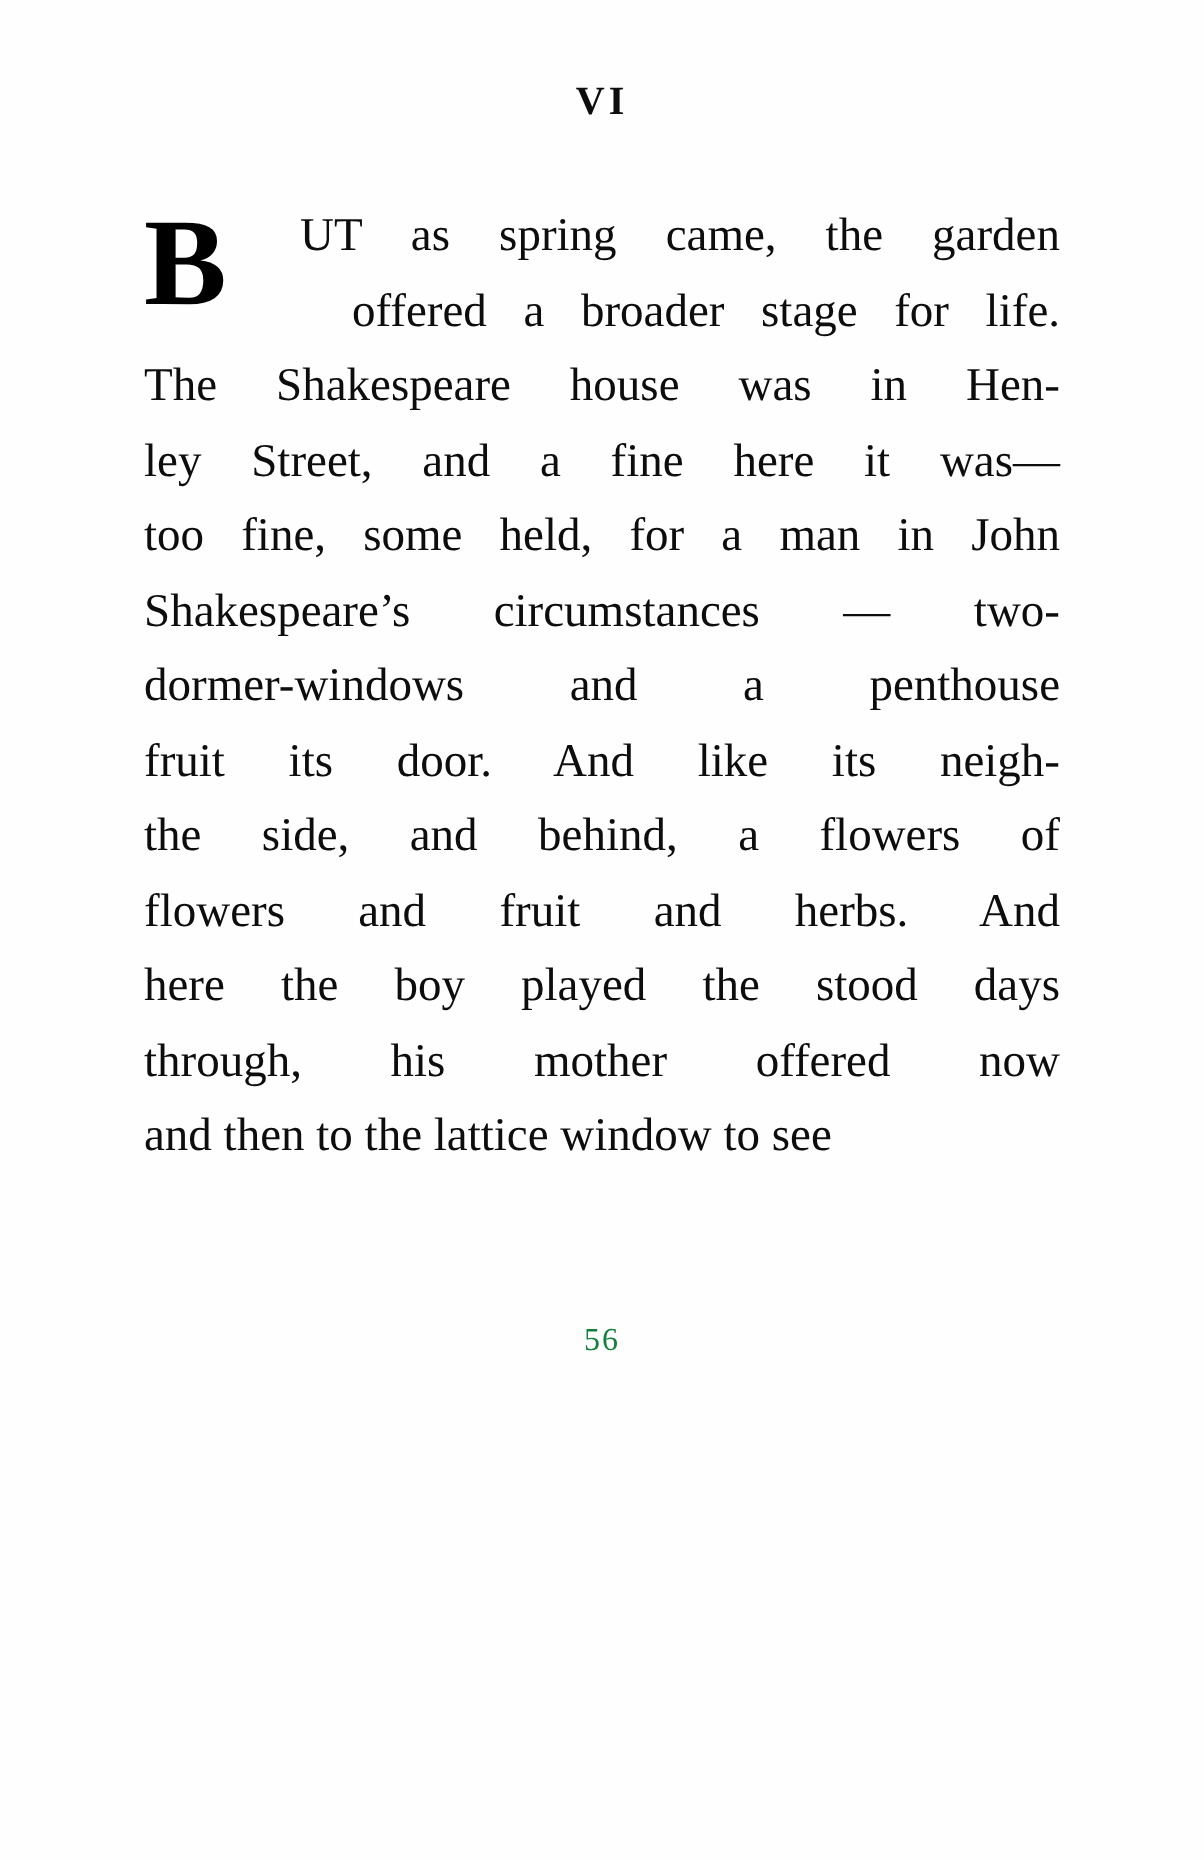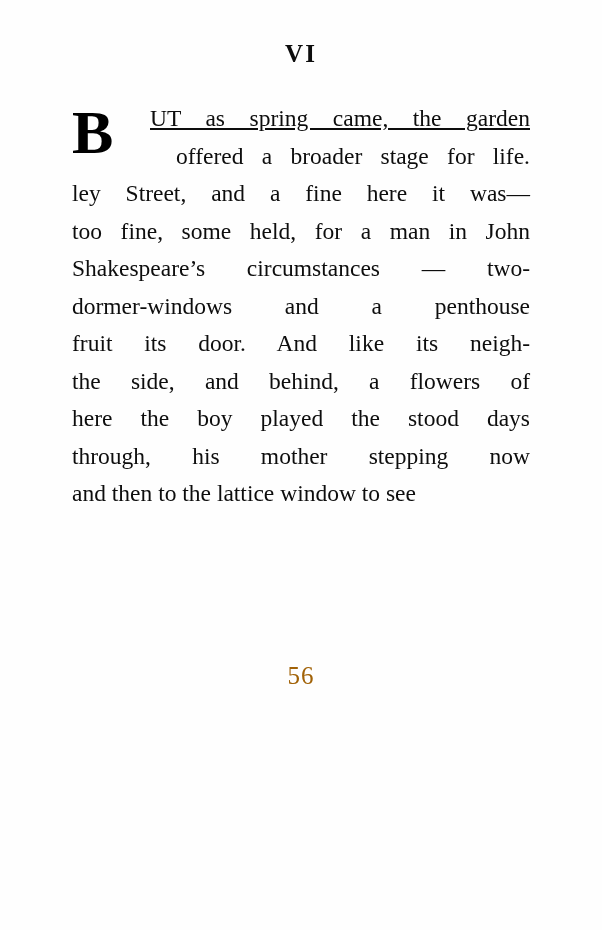--- a/index.html
+++ b/index.html
@@ -23,21 +23,21 @@
     height: 930px;
     background: #fefefe;
   }
   .chapter-number {
     position: absolute;
     top: 40px;
     left: 0;
     width: 602px;
     text-align: center;
     font-family: "Liberation Serif", serif;
-    font-size: 25px;
+    font-size: 20px;
     font-weight: 700;
     letter-spacing: 2px;
     color: #0d0d0d;
   }
   .body-block {
     position: absolute;
     top: 100px;
     left: 72px;
     width: 458px;
   }
@@ -63,56 +63,57 @@
     display: block;
     white-space: nowrap;
   }
   .line.just {
     text-align: justify;
     text-align-last: justify;
     white-space: normal;
   }
   .line.indent1 {
     padding-left: 78px;
-    text-decoration: underline;
   }
   .line.indent2 {
     padding-left: 104px;
   }
   .folio {
     position: absolute;
     top: 662px;
     left: 0;
     width: 602px;
     text-align: center;
     font-family: "Liberation Serif", serif;
-    font-size: 25px;
-    color: #a16207;
+    font-size: 16px;
+    color: #15803d;
     letter-spacing: 1px;
   }
 </style>
 </head>
 <body>
 
 <div class="page">
 
   <div class="chapter-number">VI</div>
 
   <div class="body-block">
     <p class="para">
       <span class="dropcap">B</span>
       <span class="line just indent1">UT as spring came, the garden</span>
       <span class="line just indent2">offered a broader stage for life.</span>
+      <span class="line just">The Shakespeare house was in Hen-</span>
       <span class="line just">ley Street, and a fine here it was—</span>
       <span class="line just">too fine, some held, for a man in John</span>
       <span class="line just">Shakespeare’s circumstances — two-</span>
       <span class="line just">dormer-windows and a penthouse</span>
       <span class="line just">fruit its door.  And like its neigh-</span>
       <span class="line just">the side, and behind, a flowers of</span>
+      <span class="line just">flowers and fruit and herbs.  And</span>
       <span class="line just">here the boy played the stood days</span>
-      <span class="line just">through, his mother stepping now</span>
+      <span class="line just">through, his mother offered now</span>
       <span class="line">and then to the lattice window to see</span>
     </p>
   </div>
 
   <div class="folio">56</div>
 
 </div>
 
 </body></html>

